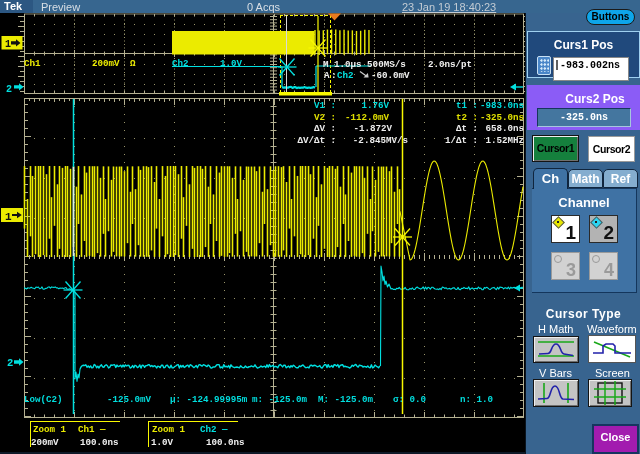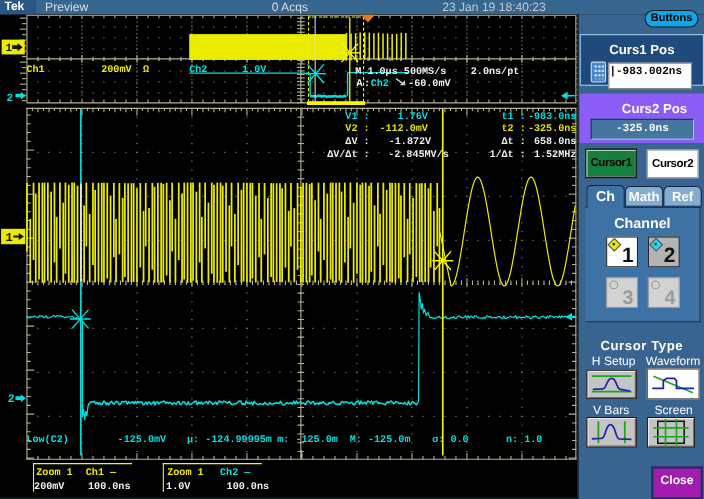--- a/index.html
+++ b/index.html
@@ -2,21 +2,21 @@
 <html><head><meta charset="utf-8"><style>
 *{margin:0;padding:0;box-sizing:content-box;}
 body{width:640px;height:454px;background:#000;overflow:hidden;position:relative;font-family:"Liberation Sans",sans-serif;}
 </style></head>
 <body>
 <div style="position:absolute;left:0;top:0;width:640px;height:13px;background:#37668f;">
   <div style="position:absolute;left:0;top:0;width:33px;height:13px;background:#2c5782;"></div>
   <div style="position:absolute;left:4px;top:0px;font:bold 11px 'Liberation Sans',sans-serif;color:#fff;">Tek</div>
   <div style="position:absolute;left:41px;top:1px;font:11px 'Liberation Sans',sans-serif;color:#d9dfe5;">Preview</div>
   <div style="position:absolute;left:199px;top:1px;font:11px 'Liberation Sans',sans-serif;color:#d9dfe5;padding-left:48px;">0 Acqs</div>
-  <div style="position:absolute;left:402px;top:1px;font:11px 'Liberation Sans',sans-serif;color:#c3ccd4;">23 Jan 19 18:40:23</div>
+  <div style="position:absolute;left:402px;top:1px;font:11px 'Liberation Sans',sans-serif;color:#c3ccd4;text-decoration:underline;">23 Jan 19 18:40:23</div>
 </div>
 <svg style="position:absolute;left:0;top:0;" width="640" height="454" viewBox="0 0 640 454">
 <line x1="24" y1="14" x2="524" y2="14" stroke="#b5b192" stroke-width="1" opacity="0.8"></line>
 <line x1="24" y1="93.5" x2="524" y2="93.5" stroke="#b5b192" stroke-width="1"></line>
 <line x1="24.5" y1="14" x2="24.5" y2="93" stroke="#b5b192" stroke-width="1"></line>
 <line x1="523.5" y1="14" x2="523.5" y2="93" stroke="#b5b192" stroke-width="1"></line>
 <line x1="18" y1="16.5" x2="24" y2="16.5" stroke="#b5b192" stroke-width="1"></line>
 <line x1="524" y1="16.5" x2="528" y2="16.5" stroke="#b5b192" stroke-width="1"></line>
 <line x1="20" y1="21.5" x2="24" y2="21.5" stroke="#b5b192" stroke-width="1"></line>
 <line x1="524" y1="21.5" x2="526" y2="21.5" stroke="#b5b192" stroke-width="1"></line>
@@ -2058,21 +2058,21 @@
  <div style="position:absolute;left:25px;top:239px;width:27px;height:26px;background:#d2d2d2;border:1px solid #9a9a9a;">
    <div style="position:absolute;left:2px;top:2px;width:6px;height:6px;border:1.5px solid #9a9a9a;border-radius:50%;"></div>
    <div style="position:absolute;right:3px;bottom:0px;font:bold 18px 'Liberation Sans',sans-serif;color:#9a9a9a;line-height:18px;">3</div>
  </div>
  <div style="position:absolute;left:63px;top:239px;width:27px;height:26px;background:#d2d2d2;border:1px solid #9a9a9a;">
    <div style="position:absolute;left:2px;top:2px;width:6px;height:6px;border:1.5px solid #9a9a9a;border-radius:50%;"></div>
    <div style="position:absolute;right:3px;bottom:0px;font:bold 18px 'Liberation Sans',sans-serif;color:#9a9a9a;line-height:18px;">4</div>
  </div>
 
  <div style="position:absolute;left:0;top:294px;width:100%;text-align:center;font:bold 12px 'Liberation Sans',sans-serif;color:#fff;letter-spacing:0.5px;">Cursor Type</div>
- <div style="position:absolute;left:12px;top:310px;font:11px 'Liberation Sans',sans-serif;color:#fff;">H Setup</div>
+ <div style="position:absolute;left:12px;top:310px;font:11px 'Liberation Sans',sans-serif;color:#fff;">H Math</div>
  <div style="position:absolute;left:61px;top:310px;font:11px 'Liberation Sans',sans-serif;color:#fff;">Waveform</div>
  <div style="position:absolute;left:7px;top:323px;width:44px;height:25px;background:#c4c4c4;border:1px solid #141414;box-shadow:inset 1px 1px 0 #efefef, inset -1px -1px 0 #6f6f6f;">
   <svg width="44" height="25" viewBox="0 0 44 25">
         <line x1="4" y1="5" x2="40" y2="5" stroke="#18a818" stroke-width="1.6"></line>
         <line x1="4" y1="19" x2="40" y2="19" stroke="#18a818" stroke-width="1.6"></line>
         <path d="M5 17 L14 16.5 C18 16.5 17 7 22 7 C27 7 26 16.5 30 17 L39 18.5" fill="none" stroke="#2222aa" stroke-width="1.6"></path>
       </svg>
  </div>
  <div style="position:absolute;left:62px;top:322px;width:46px;height:26px;background:#ffffff;border:1px solid #555;">
   <svg width="46" height="26" viewBox="0 0 46 26">

